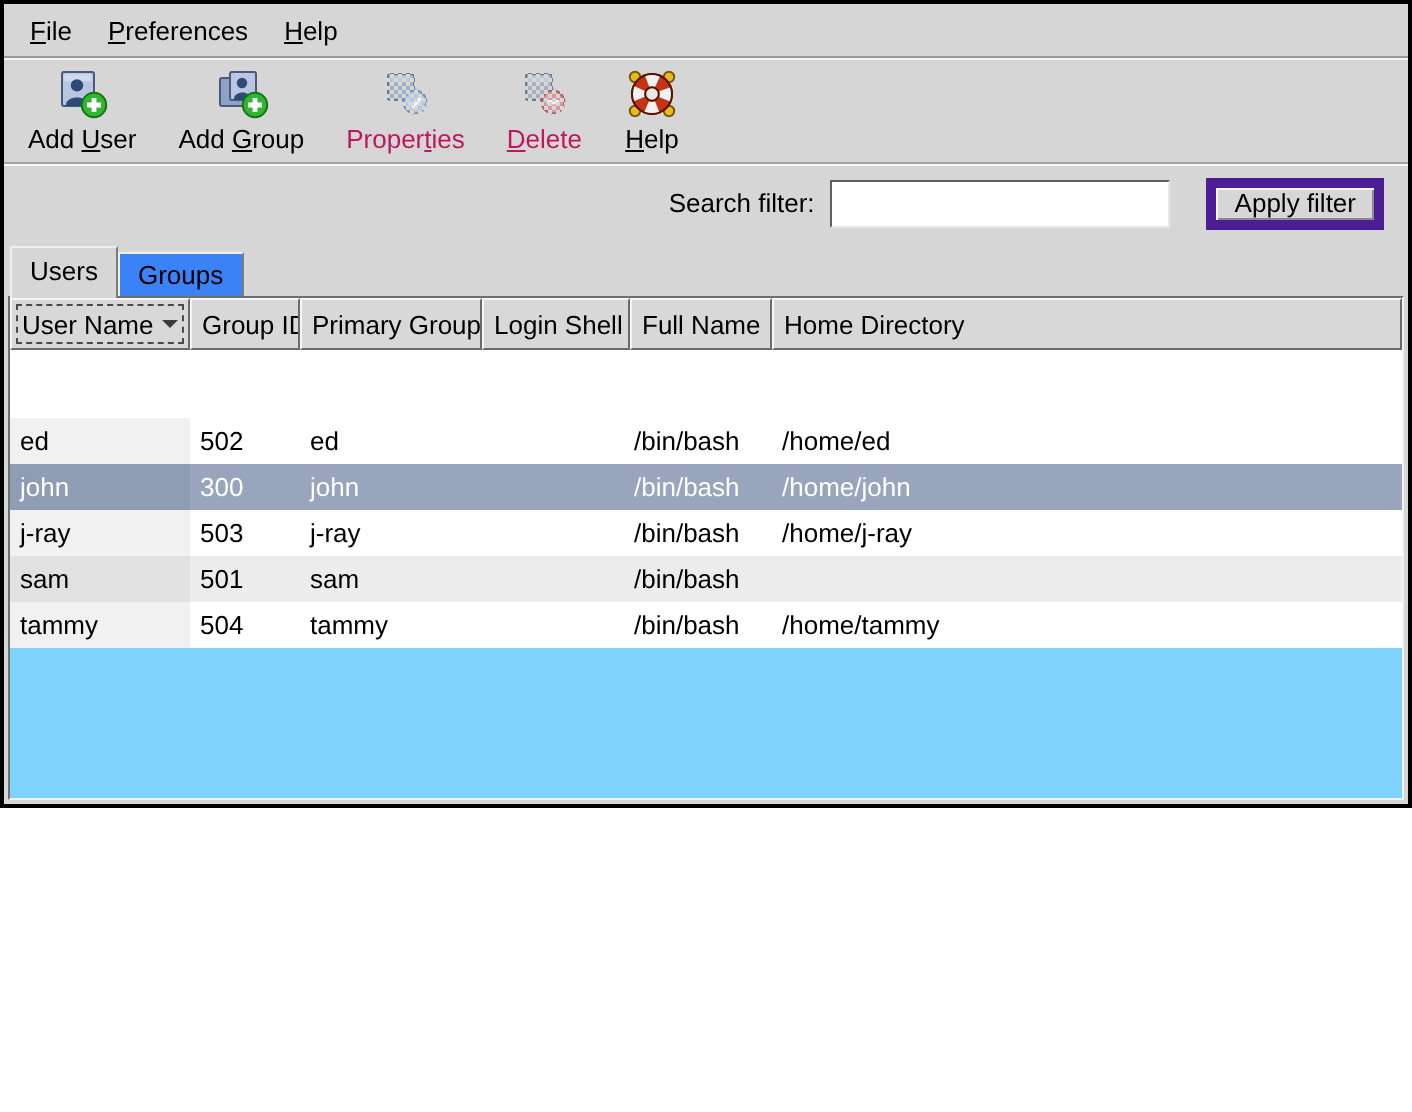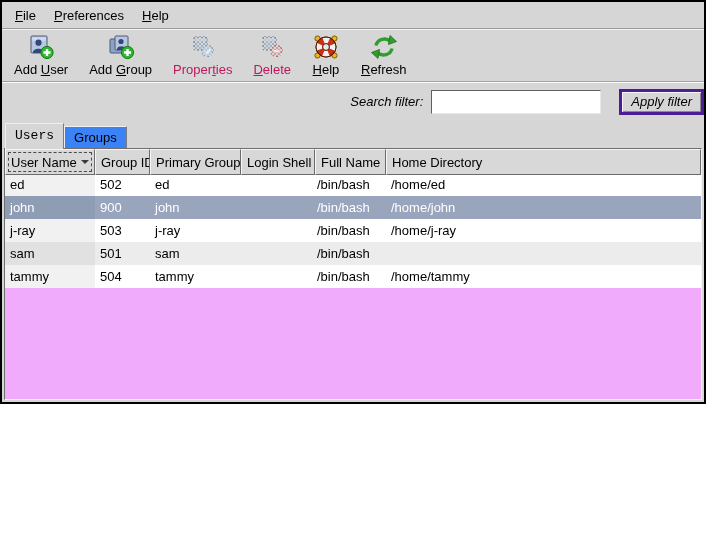--- a/index.html
+++ b/index.html
@@ -48,32 +48,32 @@
       linear-gradient(45deg,#d6d6d6 25%,transparent 25%,transparent 75%,#d6d6d6 75%),
       linear-gradient(45deg,#d6d6d6 25%,transparent 25%,transparent 75%,#d6d6d6 75%);
     background-size:4px 4px;
     background-position:0 0,2px 2px;
   }
 
   
   .filterbar {
     height:39px; flex:none;
     display:flex; align-items:center; justify-content:flex-end;
-    font-style:italic;
+    padding-right:12px;
   }
   .filter-label { margin-right:8px; }
   .filter-input {
     width:170px; height:24px;
     border:1px solid; border-color:#5f5f5f #e8e8e8 #e8e8e8 #5f5f5f;
     background:#fff; font:inherit; padding:0 4px; outline:none;
   }
   .apply-btn {
     margin-left:18px; height:26px; padding:0 9px;
     background:#d6d6d6; font:inherit; color:#000;
-    border:3px solid #4c1d95;
+    border:5px solid #4c1d95;
     box-shadow:inset 1px 1px 0 #f6f6f6, inset -1px -1px 0 #8b8b8b;
     cursor:default;
   }
 
   
   .tabs {
     height:27px; flex:none;
     display:flex; align-items:flex-end;
     padding-left:3px; position:relative; z-index:2;
   }
@@ -81,21 +81,20 @@
     padding:0 9px; line-height:21px; height:22px;
     background:#3b82f6;
     border:1px solid #7c7c7c;
     border-bottom:none;
     border-top-color:#efefef; border-left-color:#efefef;
     margin-right:0; cursor:default;
   }
   .tab.active {
     background:#d6d6d6; height:26px; line-height:24px;
     margin-bottom:-1px;
-    font-family:Liberation Mono, monospace;
   }
 
   
   .tableview {
     flex:1; margin:0 2px 2px 2px;
     border:1px solid #6e6e6e;
     border-right-color:#f2f2f2; border-bottom-color:#f2f2f2;
     background:#fff;
     display:flex; flex-direction:column; overflow:hidden;
     position:relative; z-index:1;
@@ -116,21 +115,21 @@
   .sort-arrow {
     width:0; height:0; margin-left:auto;
     border:4px solid transparent;
     border-top-color:#3a3a3a;
     transform:translateY(2px);
   }
   .c0{width:90px; flex:none;} .c1{width:55px; flex:none;}
   .c2{width:91px; flex:none;} .c3{width:71px; flex:none;}
   .c4{width:74px; flex:none;} .c5{flex:1; min-width:0;}
 
-  .tbody { flex:1; overflow:hidden; background:#f0abfc; }
+  .tbody { flex:1; overflow:hidden; background:#7dd3fc;margin-top:36px; }
   .tr { display:flex; height:23px; flex:none; cursor:default; }
   .td {
     padding:0 5px; line-height:23px;
     white-space:nowrap; overflow:hidden;
   }
   .tr.even { background:#ffffff; }
   .tr.even .c0 { background:#f1f1f1; }
   .tr.odd { background:#ececec; }
   .tr.odd .c0 { background:#e1e1e1; }
   .tr.selected { background:#98a5bd; color:#fff; }
@@ -210,31 +209,20 @@
           <circle cx="22.5" cy="22.5" r="2.6" fill="#e8b820" stroke="#7a5a00"></circle>
           <circle cx="14" cy="14" r="10" fill="#c83214" stroke="#5a1400"></circle>
           <circle cx="14" cy="14" r="6.8" fill="none" stroke="#f2f2f2" stroke-width="6" stroke-dasharray="5.34 5.34" stroke-dashoffset="2.67"></circle>
           <circle cx="14" cy="14" r="3.4" fill="#e8e8e8" stroke="#5a1400"></circle>
           <circle cx="14" cy="14" r="10" fill="none" stroke="#5a1400"></circle>
         </svg>
       </span>
       <span class="tlabel"><u>H</u>elp</span>
     </div>
 
-    <div class="tool">
-      <span class="icon">
-        <svg width="28" height="28" viewBox="0 0 28 28">
-          <path d="M6 12.5 A 8.5 8 0 0 1 20.5 8.5" fill="none" stroke="#2f9e2f" stroke-width="3.4"></path>
-          <polygon points="20,2.5 26.5,8.5 18.5,11.5" fill="#2f9e2f" stroke="#1c6e1c" stroke-width="0.8"></polygon>
-          <path d="M22 15.5 A 8.5 8 0 0 1 7.5 19.5" fill="none" stroke="#2f9e2f" stroke-width="3.4"></path>
-          <polygon points="8,25.5 1.5,19.5 9.5,16.5" fill="#2f9e2f" stroke="#1c6e1c" stroke-width="0.8"></polygon>
-        </svg>
-      </span>
-      <span class="tlabel"><u>R</u>efresh</span>
-    </div>
 
   </div>
 
   <div class="filterbar">
     <span class="filter-label">Search filter:</span>
     <input class="filter-input" type="text" value="" style="">
     <button class="apply-btn">Apply filter</button>
   </div>
 
   <div class="tabs">
@@ -258,21 +246,21 @@
         <div class="tr even">
           <div class="td c0">ed</div>
           <div class="td c1">502</div>
           <div class="td c2">ed</div>
           <div class="td c3"></div>
           <div class="td c4">/bin/bash</div>
           <div class="td c5">/home/ed</div>
         </div>
         <div class="tr selected">
           <div class="td c0">john</div>
-          <div class="td c1">900</div>
+          <div class="td c1">300</div>
           <div class="td c2">john</div>
           <div class="td c3"></div>
           <div class="td c4">/bin/bash</div>
           <div class="td c5">/home/john</div>
         </div>
         <div class="tr even">
           <div class="td c0">j-ray</div>
           <div class="td c1">503</div>
           <div class="td c2">j-ray</div>
           <div class="td c3"></div>

